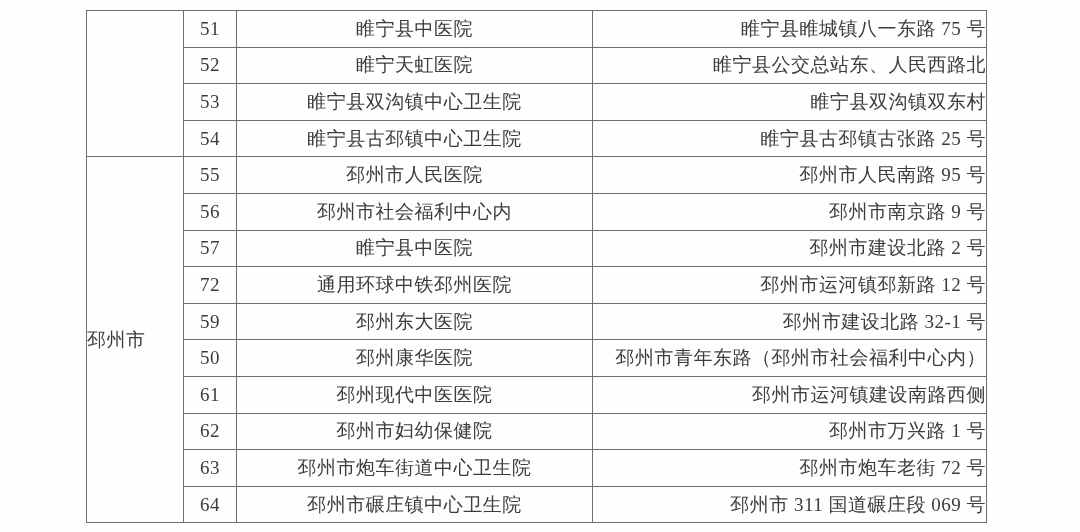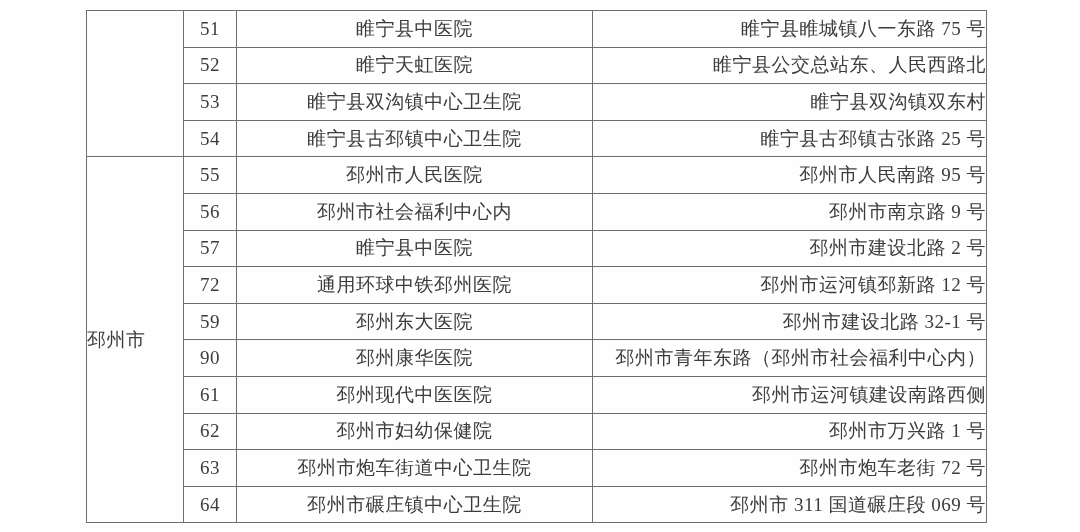--- a/index.html
+++ b/index.html
@@ -109,21 +109,21 @@
           <td class="row-number-cell">72</td>
           <td class="hospital-name-cell">通用环球中铁邳州医院</td>
           <td class="address-cell">邳州市运河镇邳新路 12 号</td>
         </tr>
         <tr class="table-row">
           <td class="row-number-cell">59</td>
           <td class="hospital-name-cell">邳州东大医院</td>
           <td class="address-cell">邳州市建设北路 32-1 号</td>
         </tr>
         <tr class="table-row">
-          <td class="row-number-cell">90</td>
+          <td class="row-number-cell">50</td>
           <td class="hospital-name-cell">邳州康华医院</td>
           <td class="address-cell">邳州市青年东路（邳州市社会福利中心内）</td>
         </tr>
         <tr class="table-row">
           <td class="row-number-cell">61</td>
           <td class="hospital-name-cell">邳州现代中医医院</td>
           <td class="address-cell">邳州市运河镇建设南路西侧</td>
         </tr>
         <tr class="table-row">
           <td class="row-number-cell">62</td>

